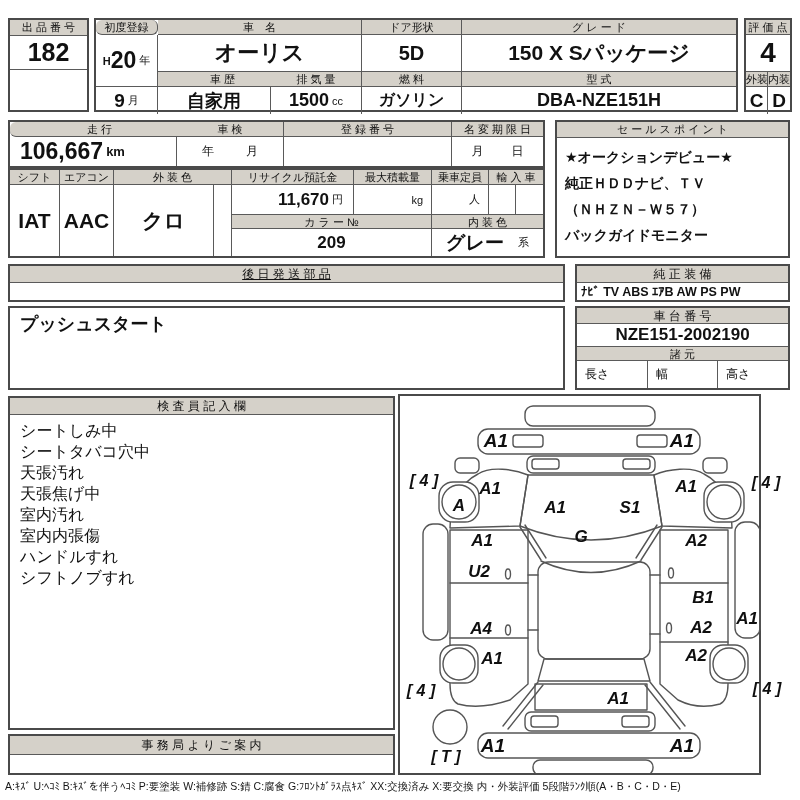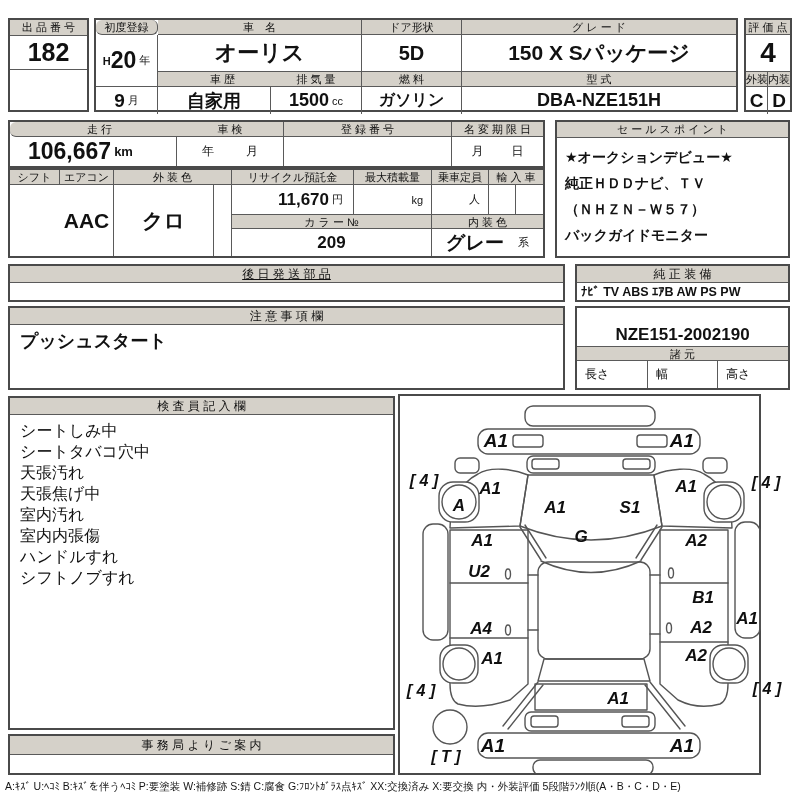--- a/index.html
+++ b/index.html
@@ -70,21 +70,21 @@
     <div class="cell v br" style="left:0;top:67px;width:22px;height:27px;font-size:19px;">C</div>
     <div class="cell v" style="left:22px;top:67px;width:22px;height:27px;font-size:19px;">D</div>
   </div>
 
   <div class="box" style="left:8px;top:120px;width:537px;height:48px;">
     <div class="cell hdr br" style="left:0;top:0;width:180px;height:15px;border-radius:6px;">走 行</div>
     <div class="cell hdr br" style="left:167px;top:0;width:107px;height:15px;">車 検</div>
     <div class="cell hdr br" style="left:274px;top:0;width:168px;height:15px;">登 録 番 号</div>
     <div class="cell hdr" style="left:442px;top:0;width:91px;height:15px;">名 変 期 限 日</div>
 
-    <div class="cell v br" style="left:0;top:15px;width:167px;height:29px;justify-content:flex-start;padding-left:18px;">
+    <div class="cell v br" style="left:0;top:15px;width:167px;height:29px;justify-content:flex-start;padding-left:10px;">
       <span style="font-size:23px;">106,667</span>
         <span class="unit" style="font-size:13px;font-weight:bold;">km</span>
     </div>
     <div class="cell v br" style="left:167px;top:15px;width:107px;height:29px;font-weight:normal;font-size:12px;gap:32px;">
       <span>年</span>
         <span>月</span>
     </div>
     <div class="cell v br" style="left:274px;top:15px;width:168px;height:29px;"></div>
     <div class="cell v" style="left:442px;top:15px;width:91px;height:29px;font-weight:normal;font-size:12px;gap:28px;">
       <span>月</span>
@@ -94,20 +94,21 @@
 
   <div class="box" style="left:8px;top:168px;width:537px;height:90px;">
     <div class="cell hdr br" style="left:0;top:0;width:50px;height:15px;">シフト</div>
     <div class="cell hdr br" style="left:50px;top:0;width:54px;height:15px;">エアコン</div>
     <div class="cell hdr br" style="left:104px;top:0;width:118px;height:15px;">外 装 色</div>
     <div class="cell hdr br" style="left:222px;top:0;width:122px;height:15px;">リサイクル預託金</div>
     <div class="cell hdr br" style="left:344px;top:0;width:78px;height:15px;">最大積載量</div>
     <div class="cell hdr br" style="left:422px;top:0;width:57px;height:15px;">乗車定員</div>
     <div class="cell hdr" style="left:479px;top:0;width:54px;height:15px;">輸 入 車</div>
 
+    <div class="cell v br" style="left:0;top:15px;width:50px;height:71px;font-size:21px;">IAT</div>
     <div class="cell v br" style="left:50px;top:15px;width:54px;height:71px;font-size:21px;">AAC</div>
     <div class="cell v br" style="left:104px;top:15px;width:100px;height:71px;font-size:21px;">クロ</div>
     <div class="cell br" style="left:204px;top:15px;width:18px;height:71px;"></div>
 
     <div class="cell v br" style="left:222px;top:15px;width:122px;height:29px;justify-content:flex-end;padding-right:10px;">
       <span style="font-size:17px;">11,670</span>
         <span class="unit">円</span>
     </div>
     <div class="cell v br" style="left:344px;top:15px;width:78px;height:29px;justify-content:flex-end;padding-right:8px;font-weight:normal;font-size:11px;">kg</div>
     <div class="cell v br" style="left:422px;top:15px;width:57px;height:29px;justify-content:flex-end;padding-right:8px;font-weight:normal;font-size:11px;">人</div>
@@ -137,25 +138,25 @@
     <div class="hdr2">後 日 発 送 部 品</div>
     <div style="height:18px;"></div>
   </div>
 
   <div class="box" style="left:575px;top:264px;width:215px;height:38px;">
     <div class="hdr2">純 正 装 備</div>
     <div style="height:18px;font-size:12.5px;font-weight:bold;padding:2px 4px;white-space:nowrap;">ﾅﾋﾞ TV ABS ｴｱB AW PS PW</div>
   </div>
 
   <div class="box" style="left:8px;top:306px;width:557px;height:84px;">
-    <div class="hdr2">注 意 事 項 欄</div>
     <div style="padding:4px 10px;font-size:18px;font-weight:bold;">プッシュスタート</div>
   </div>
 
   <div class="box" style="left:575px;top:306px;width:215px;height:84px;">
+    <div class="cell hdr2" style="left:0;top:0;width:211px;height:16px;">車 台 番 号</div>
     <div class="cell v bb" style="left:0;top:16px;width:211px;height:23px;font-size:17px;">NZE151-2002190</div>
     <div class="cell hdr" style="left:0;top:39px;width:211px;height:14px;">諸 元</div>
     <div class="cell br" style="left:0;top:53px;width:71px;height:27px;font-size:12px;line-height:27px;padding-left:8px;">長さ</div>
     <div class="cell br" style="left:71px;top:53px;width:70px;height:27px;font-size:12px;line-height:27px;padding-left:8px;">幅</div>
     <div class="cell" style="left:141px;top:53px;width:70px;height:27px;font-size:12px;line-height:27px;padding-left:8px;">高さ</div>
   </div>
 
   <div class="box" style="left:8px;top:396px;width:387px;height:334px;">
     <div class="hdr2">検 査 員 記 入 欄</div>
     <div style="padding:5px 0 0 10px;font-size:16px;line-height:21px;">

